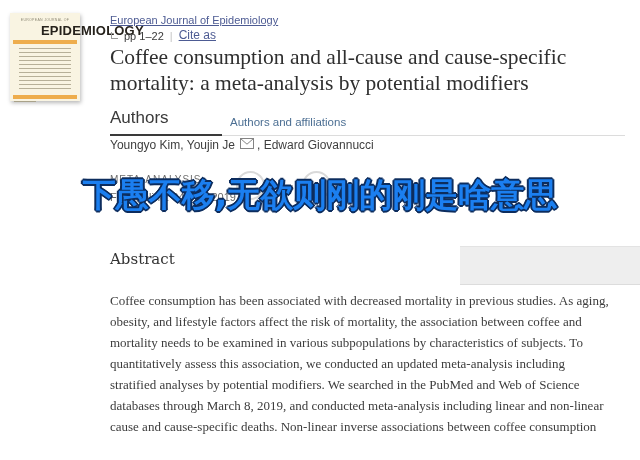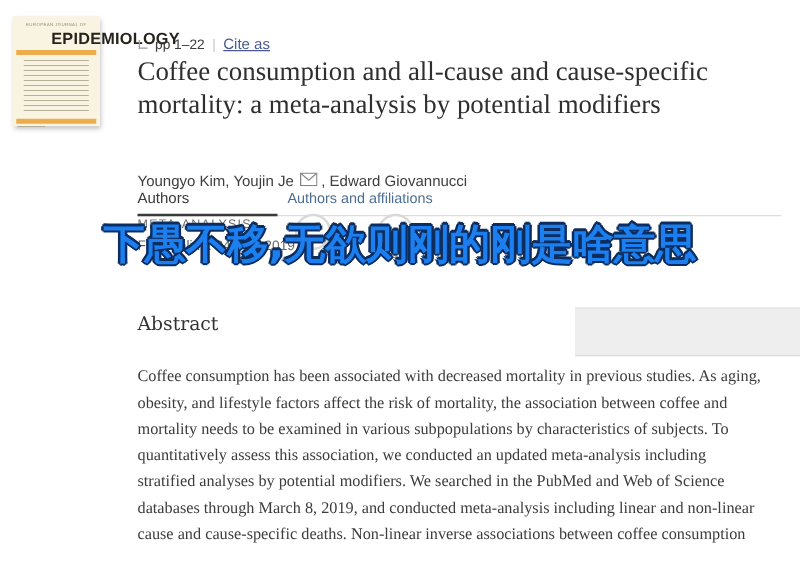--- a/index.html
+++ b/index.html
@@ -41,22 +41,22 @@
     font-family:"Liberation Serif", serif; font-weight:400;
     font-size:21.5px; line-height:26px; color:#2f2f2f;
   }
 
   
   .tabs {
     position:absolute; left:110px; top:108px; width:515px;
     border-bottom:1px solid #dcdcdc; display:flex; align-items:flex-end;
   }
   .tab-active {
-    width:112px; font-size:12px; color:#3a3a3a; padding-bottom:6px;
-    border-bottom:2px solid #3a3a3a; margin-bottom:-1px; cursor:pointer;margin-top:43px;
+    width:112px; font-size:17px; color:#3a3a3a; padding-bottom:6px;
+    border-bottom:2px solid #3a3a3a; margin-bottom:-1px; cursor:pointer;
   }
   .tab-link {
     font-size:11.5px; color:#4c6f93; margin-left:8px; padding-bottom:7px; cursor:pointer;
   }
 
   
   .authors { position:absolute; left:110px; top:138px; font-size:12px; color:#3e3e3e; display:flex; align-items:center;text-align:center; }
   .env-icon { margin:0 3px 0 5px; display:inline-block; cursor:pointer; }
 
   
@@ -106,20 +106,23 @@
 
   <div class="cover">
     <div class="cover-header">EUROPEAN JOURNAL OF</div>
     <div class="cover-title">EPIDEMIOLOGY</div>
     <div class="cover-bar"></div>
     <div class="cover-toc"></div>
     <div class="cover-bar-bottom"></div>
     <div class="cover-foot"></div>
   </div>
 
+  <div class="journal-line">
+    <span class="journal-link">European Journal of Epidemiology</span>
+  </div>
   <div class="cite-line">
     <span class="corner-glyph"></span>
     <span class="pages">pp 1–22</span>
     <span class="pipe">|</span>
     <span class="cite-link">Cite as</span>
   </div>
 
   <h1 class="title">Coffee consumption and all-cause and cause-specific mortality: a meta-analysis by potential modifiers</h1>
 
   <div class="tabs">

